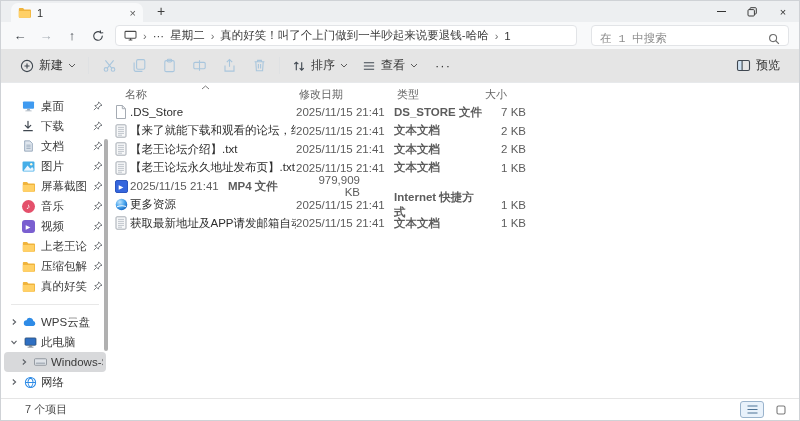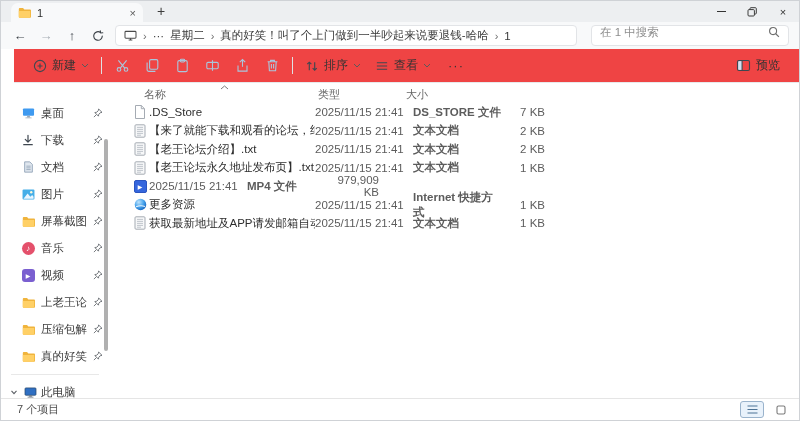--- a/index.html
+++ b/index.html
@@ -27,41 +27,41 @@
     padding:0 10px 0 6px; flex-shrink:0; }
   .nav-btn { width:26px; text-align:center; font-size:13px; color:#3c4248;
     display:flex; align-items:center; justify-content:center; height:22px; }
   .nav-btn.disabled { color:#aab0b6; }
   .addressbar { margin-left:4px; width:462px; height:21px; background:#fff;
     border:1px solid #e2e4e7; border-radius:4px; display:flex; align-items:center;
     padding:0 8px; gap:6px; font-size:11.5px; color:#3a3a3a; white-space:nowrap; overflow:hidden; }
   .crumb { cursor:default; }
   .sep { color:#6d6d6d; font-size:11px; }
   .searchbox { margin-left:14px; flex:1; height:21px; background:#fff;
-    border:1px solid #e2e4e7; border-radius:4px; display:flex; align-items:flex-start;
-    padding:0 8px; }
+    border:1px solid #e2e4e7; border-radius:4px; display:flex; align-items:flex-end;
+    padding:0 8px;font-family:Liberation Mono, monospace; }
   .searchbox input { border:none; outline:none; flex:1; font-size:11.5px; color:#444;
     font-family:inherit; background:transparent; }
   .searchbox input::placeholder { color:#8d8d8d; }
 
   
-  .toolbar { height:34px; background:#ef4444; border-bottom:1px solid #e7e9eb;
-    display:flex; align-items:center; padding:0 12px; flex-shrink:0;margin-left:13px; }
+  .toolbar { height:34px; background:#e5e5e5; border-bottom:1px solid #e7e9eb;
+    display:flex; align-items:center; padding:0 12px; flex-shrink:0; }
   .tb-btn { display:flex; align-items:center; gap:5px; padding:0 7px; height:26px;
     border-radius:4px; font-size:12px; color:#333; }
   .tb-ico { width:30px; height:26px; display:flex; align-items:center; justify-content:center; }
   .tb-sep { width:1px; height:17px; background:#dfe1e3; margin:0 5px; }
   .tb-more { font-size:13px; letter-spacing:1px; color:#333; padding:0 10px; }
   .tb-spacer { flex:1; }
 
   
   .main { flex:1; display:flex; background:#fff; overflow:hidden; }
   .sidebar { width:108px; flex-shrink:0; padding-top:13px; position:relative; }
   .sb-item { height:20px; display:flex; align-items:center; gap:6px;
-    padding:0 3px 0 17px; margin:7px 3px; border-radius:4px; font-size:11.5px;
+    padding:0 3px 0 17px; margin:0 3px; border-radius:4px; font-size:11.5px;
     color:#3b3b3b; white-space:nowrap; overflow:hidden; }
   .sb-item.tree { padding-left:5px; gap:4px; }
   .sb-item.sub { padding-left:15px; }
   .sb-item.selected { background:#d8d9db; }
   .sb-label { overflow:hidden; flex-shrink:1; }
   .pin { margin-left:auto; flex-shrink:0; display:flex; }
   .sb-divider { height:1px; background:#e8e8e8; margin:8px 10px 7px 10px; }
   .sb-scroll { position:absolute; right:1px; top:56px; width:4px; height:212px;
     background:#b0b0b0; border-radius:2px; }
   .sbi { display:flex; flex-shrink:0; width:14px; justify-content:center; }
@@ -69,35 +69,35 @@
 
   .circ-music { width:13px; height:13px; border-radius:50%; background:#e4506b;
     color:#fff; font-size:8px; display:flex; align-items:center; justify-content:center; }
   .sq-video { width:13px; height:13px; border-radius:3px; background:#7a5fd0;
     color:#fff; font-size:6px; display:flex; align-items:center; justify-content:center; }
   .mp4 { width:13px; height:13px; border-radius:2px; background:#3566dd;
     border:1px solid #2b55c0; color:#fff; font-size:6px; display:flex;
     align-items:center; justify-content:center; }
 
   
-  .filepane { flex:1; padding-top:3px;margin-left:19px; }
+  .filepane { flex:1; padding-top:3px; }
   .cols { display:flex; height:17px; align-items:center; padding-left:16px;
     font-size:11px; color:#666; position:relative; }
   .h-name { width:174px; } .h-date { width:98px; } .h-type { width:88px; } .h-size { width:44px; }
   .sortcaret { position:absolute; left:92px; top:-1px; }
   .row { height:18.5px; display:flex; align-items:center; padding-left:3px;
     font-size:11.5px; color:#2e2e2e; }
   .ficon { width:18px; display:flex; justify-content:center; flex-shrink:0; }
   .c-name { width:166px; overflow:hidden; white-space:nowrap; padding-right:6px; }
   .c-date { width:98px; color:#5c5c5c; } .c-type { width:88px; color:#5c5c5c;font-weight:bold; }
   .c-size { width:44px; text-align:right; color:#5c5c5c; }
 
   
   .statusbar { height:22px; border-top:1px solid #e5e5e5; background:#fff;
-    display:flex; align-items:center; padding:0 10px 0 16px; font-size:11px;
+    display:flex; align-items:center; padding:0 10px 0 24px; font-size:11px;
     color:#4d4d4d; flex-shrink:0; }
   .sb-spacer { flex:1; }
   .vt-details { width:24px; height:17px; background:#e9f2fb; border:1px solid #9ab3cc;
     border-radius:3px; display:flex; align-items:center; justify-content:center; }
   .vt-icons { width:17px; height:17px; display:flex; align-items:center;
     justify-content:center; margin-left:8px; }
   svg { display:block; }
 </style>
 </head>
 <body>
@@ -394,44 +394,44 @@
               <path d="M3.6 8.4 1.4 10.6" stroke-linecap="round"></path>
             </svg>
           </span>
       </div>
 
       <div class="sb-divider"></div>
 
       <div class="sb-item tree">
         <span class="chev">
             <svg width="8" height="8" viewBox="0 0 8 8" fill="none" stroke="#5c6066" stroke-width="1.1">
+              <path d="M2.8 1.5 5.6 4 2.8 6.5"></path>
+            </svg>
+          </span>
+        <span class="sbi">
+            <svg width="14" height="10" viewBox="0 0 16 11">
+              <path d="M4.2 10a3.2 3.2 0 0 1-.2-6.4A4 4 0 0 1 11.8 4.4 2.9 2.9 0 0 1 12 10z" fill="#2e8be6"></path>
+            </svg>
+          </span>
+        <span class="sb-label">WPS云盘</span>
+      </div>
+      <div class="sb-item tree">
+        <span class="chev">
+            <svg width="8" height="8" viewBox="0 0 8 8" fill="none" stroke="#5c6066" stroke-width="1.1">
               <path d="M1.5 2.8 4 5.6 6.5 2.8"></path>
             </svg>
           </span>
         <span class="sbi">
             <svg width="13" height="11" viewBox="0 0 14 12">
               <rect x="1" y="1" width="12" height="8" rx="1" fill="#2f6fc2" stroke="#27476e" stroke-width=".8"></rect>
               <rect x="5.5" y="9" width="3" height="1.6" fill="#6f7a86"></rect>
               <rect x="3.8" y="10.6" width="6.4" height=".9" fill="#6f7a86"></rect>
             </svg>
           </span>
         <span class="sb-label">此电脑</span>
-      </div>
-      <div class="sb-item tree">
-        <span class="chev">
-            <svg width="8" height="8" viewBox="0 0 8 8" fill="none" stroke="#5c6066" stroke-width="1.1">
-              <path d="M2.8 1.5 5.6 4 2.8 6.5"></path>
-            </svg>
-          </span>
-        <span class="sbi">
-            <svg width="14" height="10" viewBox="0 0 16 11">
-              <path d="M4.2 10a3.2 3.2 0 0 1-.2-6.4A4 4 0 0 1 11.8 4.4 2.9 2.9 0 0 1 12 10z" fill="#2e8be6"></path>
-            </svg>
-          </span>
-        <span class="sb-label">WPS云盘</span>
       </div>
       <div class="sb-item tree sub selected">
         <span class="chev">
             <svg width="8" height="8" viewBox="0 0 8 8" fill="none" stroke="#5c6066" stroke-width="1.1">
               <path d="M2.8 1.5 5.6 4 2.8 6.5"></path>
             </svg>
           </span>
         <span class="sbi">
             <svg width="13" height="8" viewBox="0 0 14 8">
               <rect x=".5" y=".5" width="13" height="7" rx="1" fill="#dfe3e8" stroke="#8c939b"></rect>
@@ -459,20 +459,21 @@
     </div>
 
     <div class="filepane">
       <div class="cols">
         <span class="sortcaret">
             <svg width="9" height="5" viewBox="0 0 9 5" fill="none" stroke="#7b7b7b" stroke-width="1">
               <path d="M1 4 4.5 1 8 4"></path>
             </svg>
           </span>
         <span class="h-name">名称</span>
+        <span class="h-date">修改日期</span>
         <span class="h-type">类型</span>
         <span class="h-size">大小</span>
       </div>
 
       <div class="row">
         <span class="ficon">
             <svg width="12" height="14" viewBox="0 0 12 14">
               <path d="M1.5.5h5.8l3.2 3.2v9.8H1.5z" fill="#fff" stroke="#a5abb3"></path>
               <path d="M7.3.5v3.2h3.2" fill="none" stroke="#a5abb3"></path>
             </svg>

